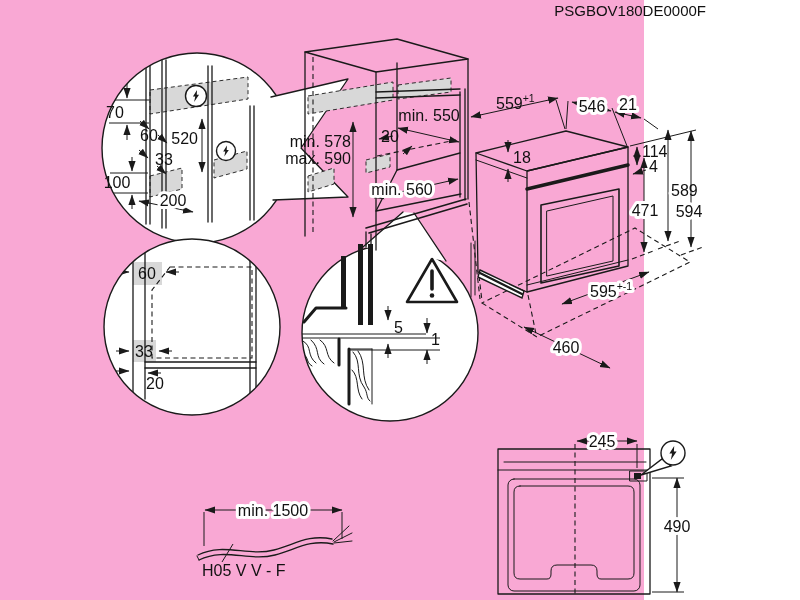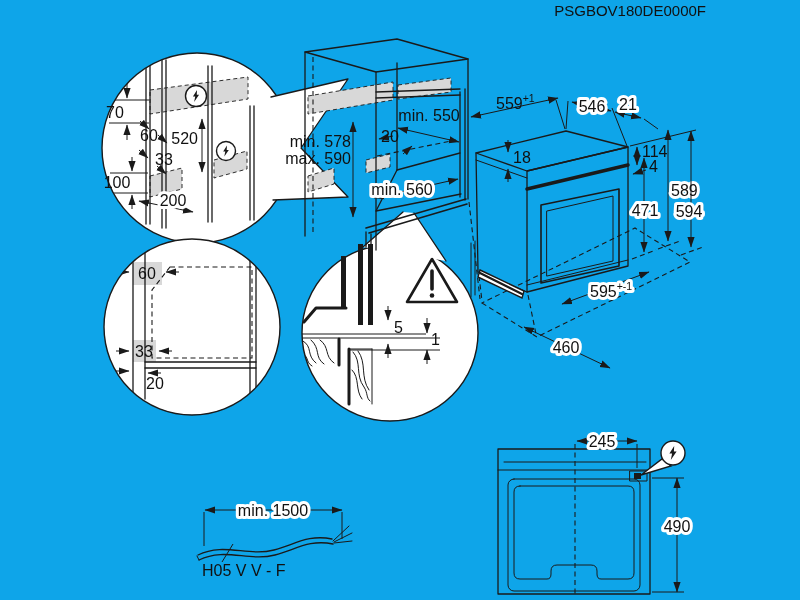--- a/index.html
+++ b/index.html
@@ -1,16 +1,16 @@
 <!DOCTYPE html>
 <html><head>
 <meta charset="utf-8">
 <style>
   html,body{margin:0;padding:0;background:#fff;}
-  #stage{width:800px;height:600px;background:#0ea5e9;position:relative;font-family:"Liberation Sans",sans-serif;}
+  #stage{width:644px;height:600px;background:#f9a8d4;position:relative;font-family:"Liberation Sans",sans-serif;}
   svg{display:block;}
   .ln{fill:none;stroke:#1a1a1a;stroke-width:1.3;stroke-linecap:round;stroke-linejoin:round;}
   .w1{stroke-width:1;}
   .w16{stroke-width:1.6;}
   .w2{stroke-width:2.2;}
   .w3{stroke-width:3;}
   .w35{stroke-width:3.5;}
   .dsh{fill:none;stroke:#1a1a1a;stroke-width:1.1;stroke-dasharray:5 3.5;}
   .dm{fill:none;stroke:#1a1a1a;stroke-width:1;}
   .shade{fill:#d8d8d8;stroke:#1a1a1a;stroke-width:0.9;stroke-dasharray:4 3;}

